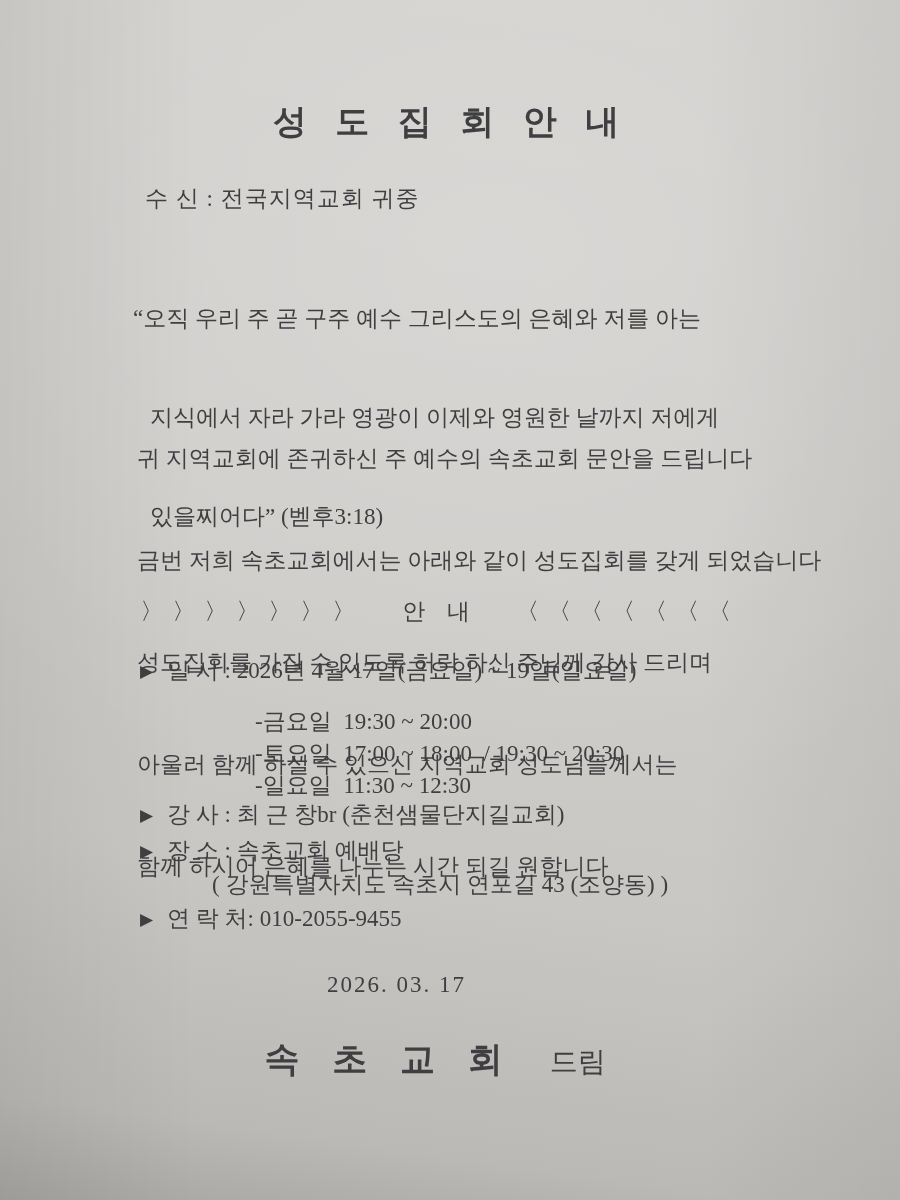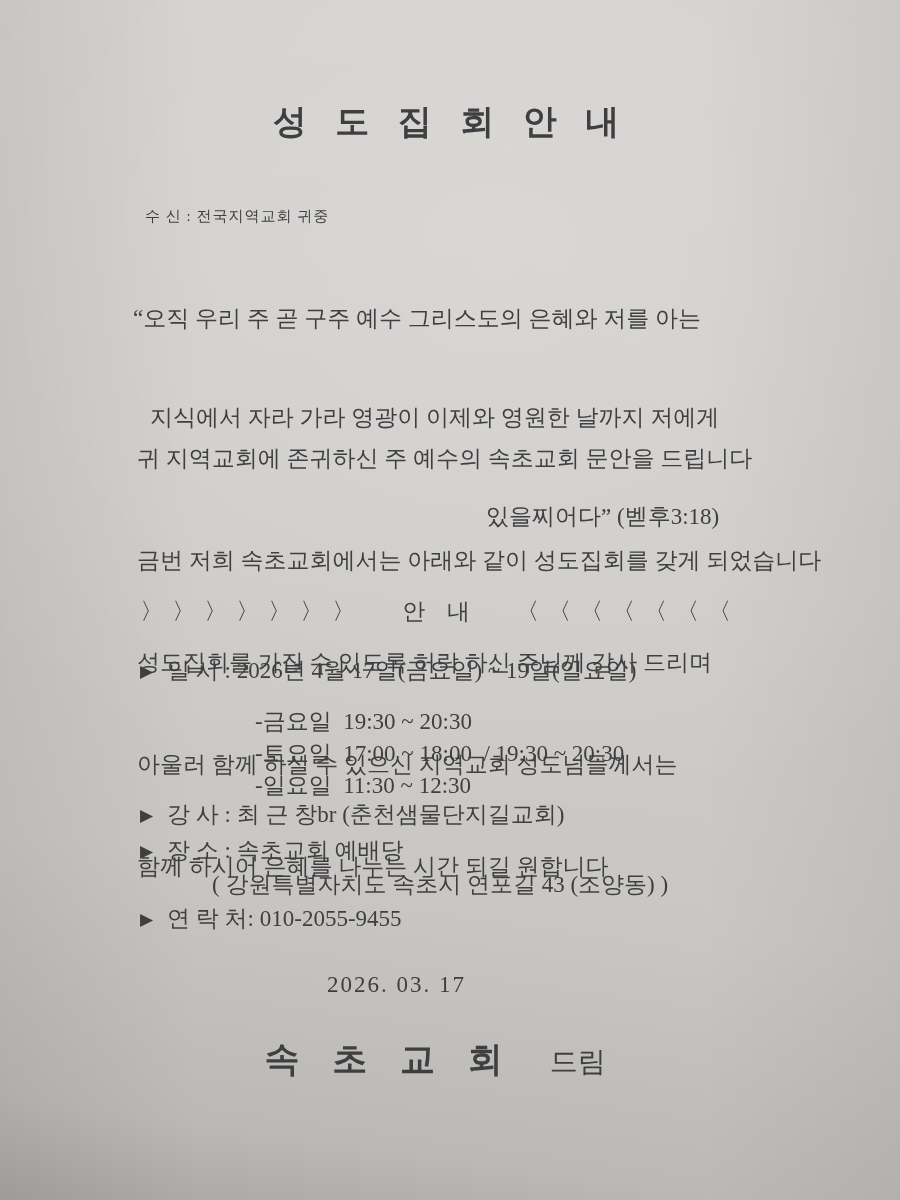--- a/index.html
+++ b/index.html
@@ -31,36 +31,34 @@
     text-align: center;
     font-size: 34px;
     font-weight: 600;
     letter-spacing: 10px;
     white-space: pre;
   }
   .recipient {
     position: absolute;
     top: 183px;
     left: 145px;
-    font-size: 15px;
+    font-size: 23px;
     letter-spacing: 1px;
     white-space: pre;
-    margin-top: 24px;
   }
   .scripture {
     position: absolute;
     top: 236px;
     left: 133px;
     font-size: 23px;
     line-height: 33px;
     white-space: pre;
   }
   .scripture .q-indent {
     padding-left: 17px;
-    text-align: right;
   }
   .greeting {
     position: absolute;
     top: 374px;
     left: 137px;
     font-size: 23px;
     line-height: 34px;
     white-space: pre;
   }
   .divider {
@@ -172,21 +170,21 @@
     <span class="arrows">〉〉〉〉〉〉〉</span>
     <span class="divider-label">안 내</span>
     <span class="arrows">〈〈〈〈〈〈〈</span>
   </div>
 
   <div class="detail-row row-date">
     <span class="bullet">▶</span>
     <span class="detail-text">일 시 : 2026년 4월 17일(금요일) ~ 19일(일요일)</span>
   </div>
 
-  <div class="time-line time-fri">-금요일  19:30 ~ 20:30</div>
+  <div class="time-line time-fri">-금요일  19:30 ~ 20:00</div>
   <div class="time-line time-sat">-토요일  17:00 ~ 18:00  / 19:30 ~ 20:30</div>
   <div class="time-line time-sun">-일요일  11:30 ~ 12:30</div>
 
   <div class="detail-row row-speaker">
     <span class="bullet">▶</span>
     <span class="detail-text">강 사 : 최 근 창br (춘천샘물단지길교회)</span>
   </div>
 
   <div class="detail-row row-place">
     <span class="bullet">▶</span>

